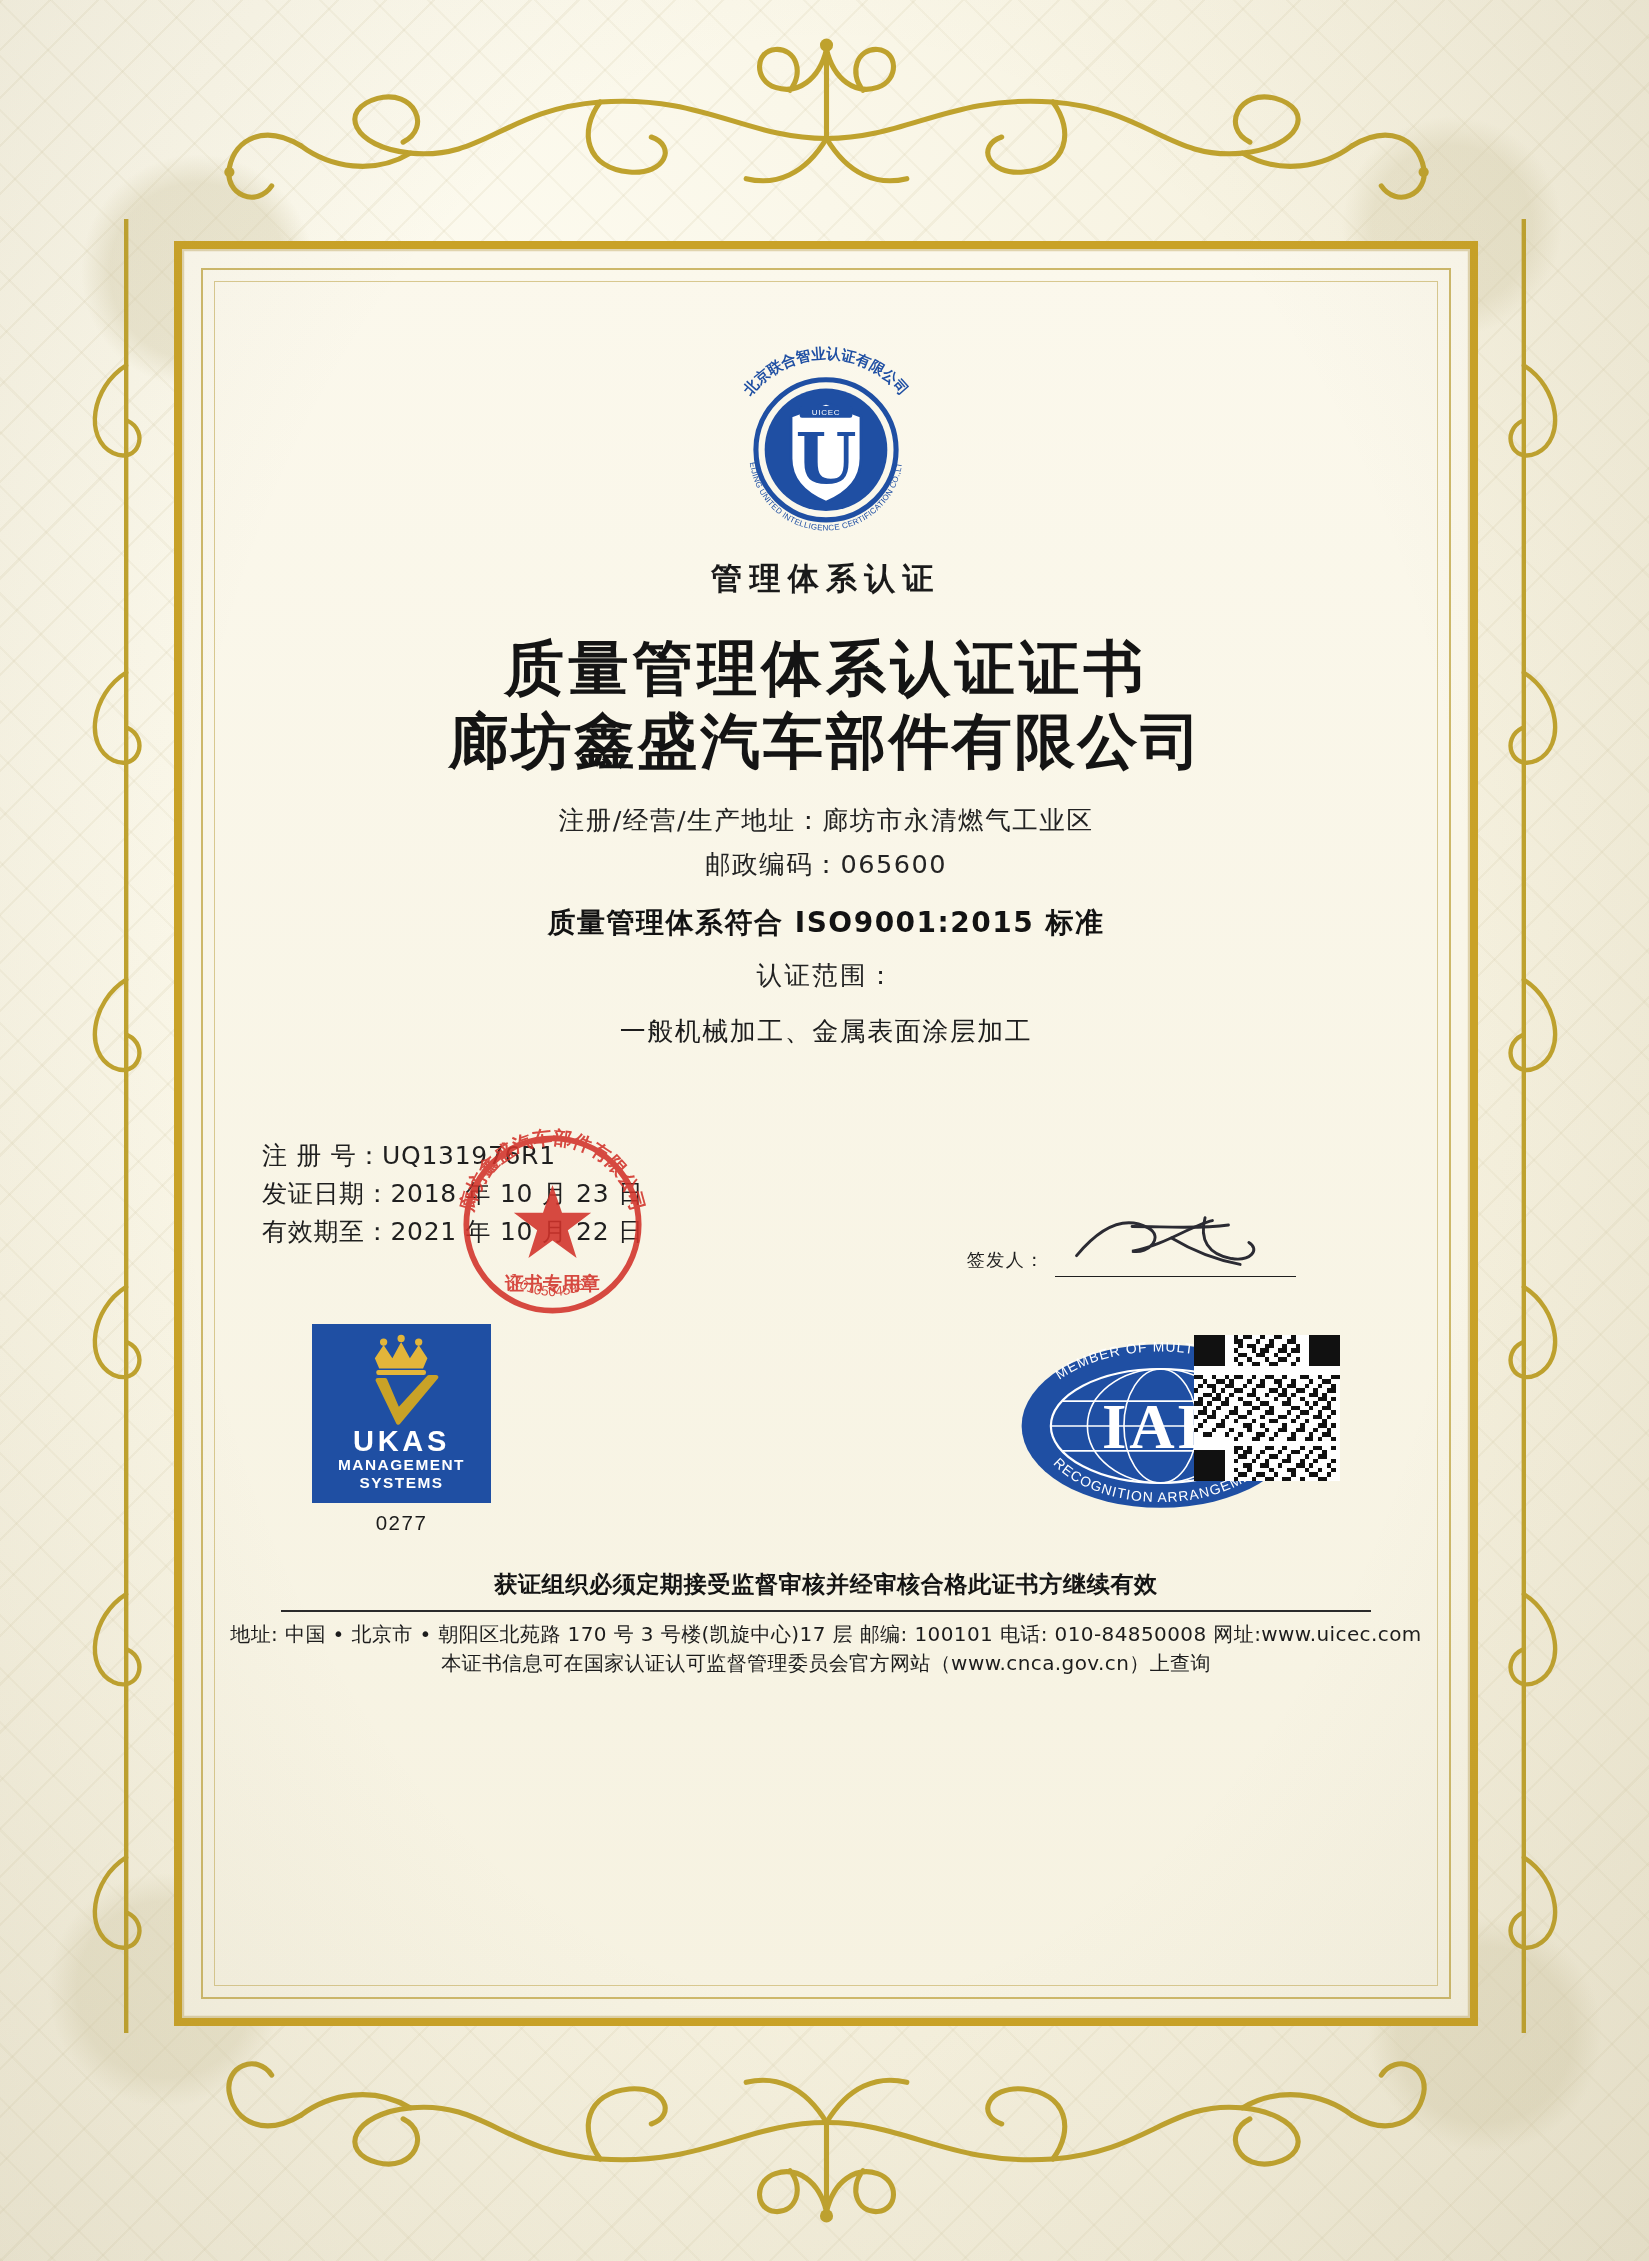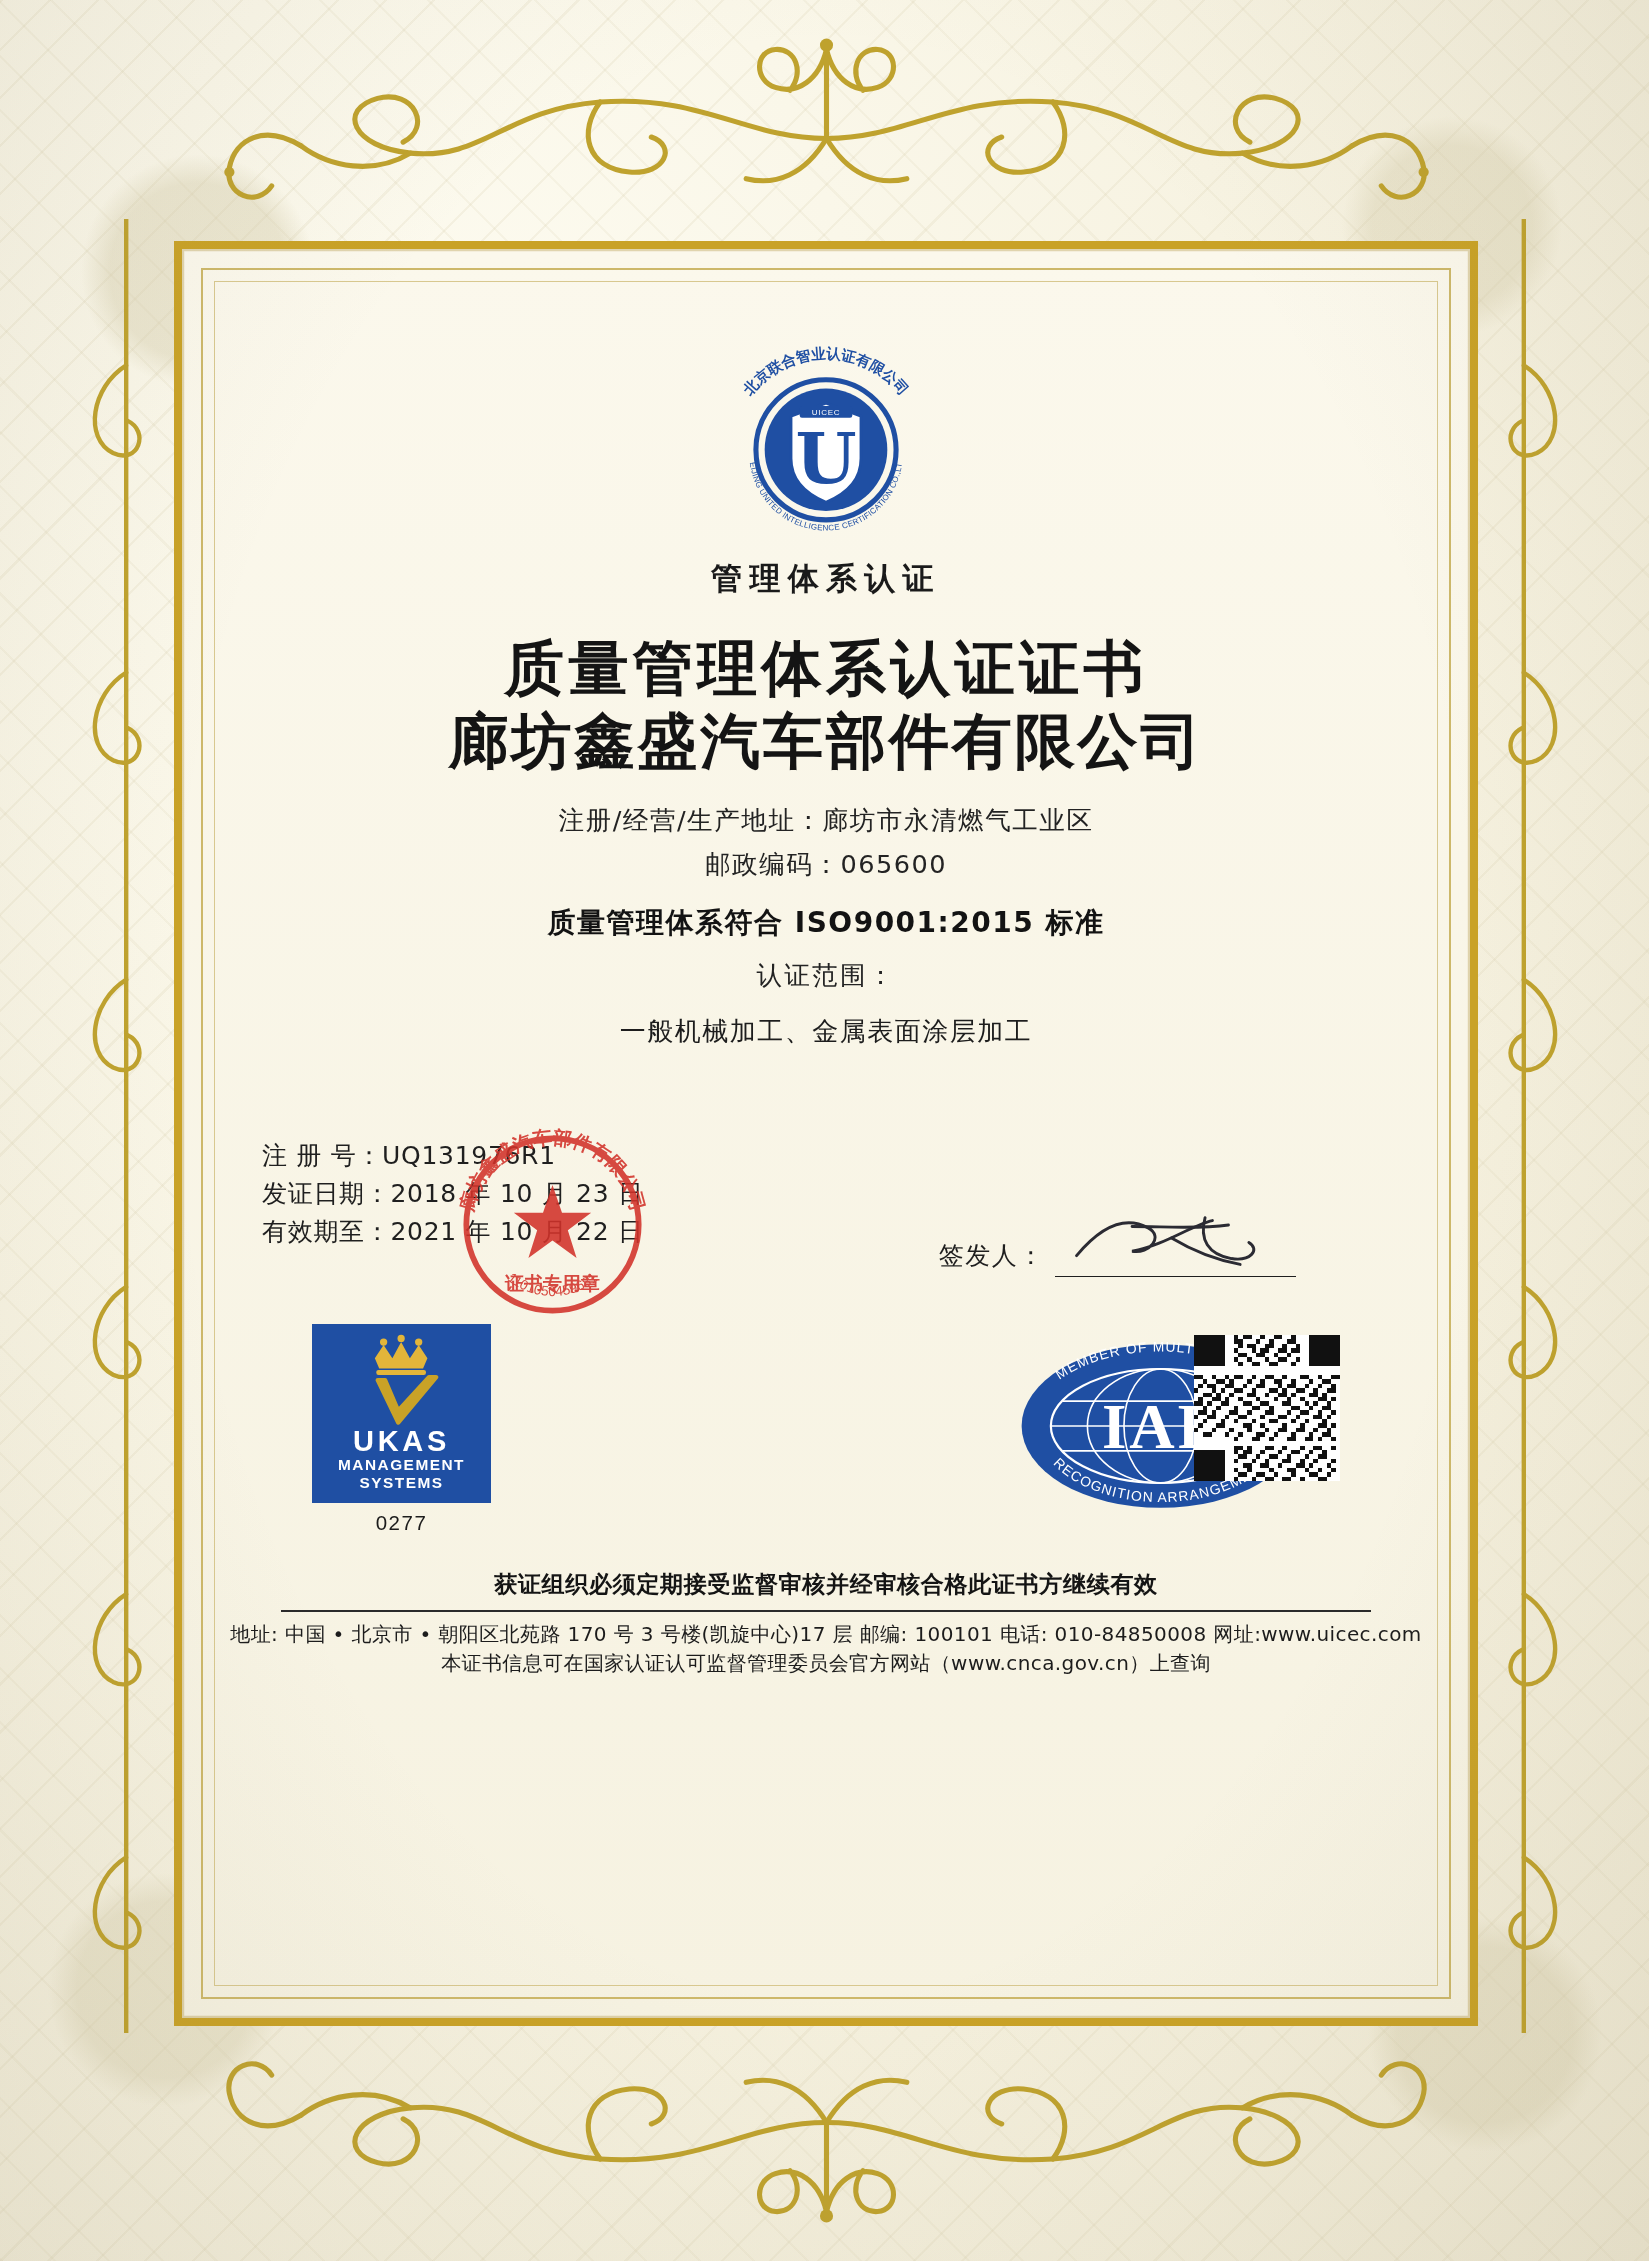--- a/index.html
+++ b/index.html
@@ -193,21 +193,21 @@
   .sign-area {
     position: absolute;
     right: 132px;
     top: 88px;
     display: flex;
     align-items: flex-end;
     z-index: 2;
   }
   .sign-label {
     font-family: Liberation Sans, sans-serif;
-    font-size: 25px;
+    font-size: 18px;
     letter-spacing: 1.5px;
     color: #1f1f1f;
     margin-right: 10.2px;
     padding-bottom: 4.4px;
   }
   .sign-line {
     width: 241px;
     border-bottom: 1.5px solid #1f1f1f;
     height: 51px;
     position: relative;

